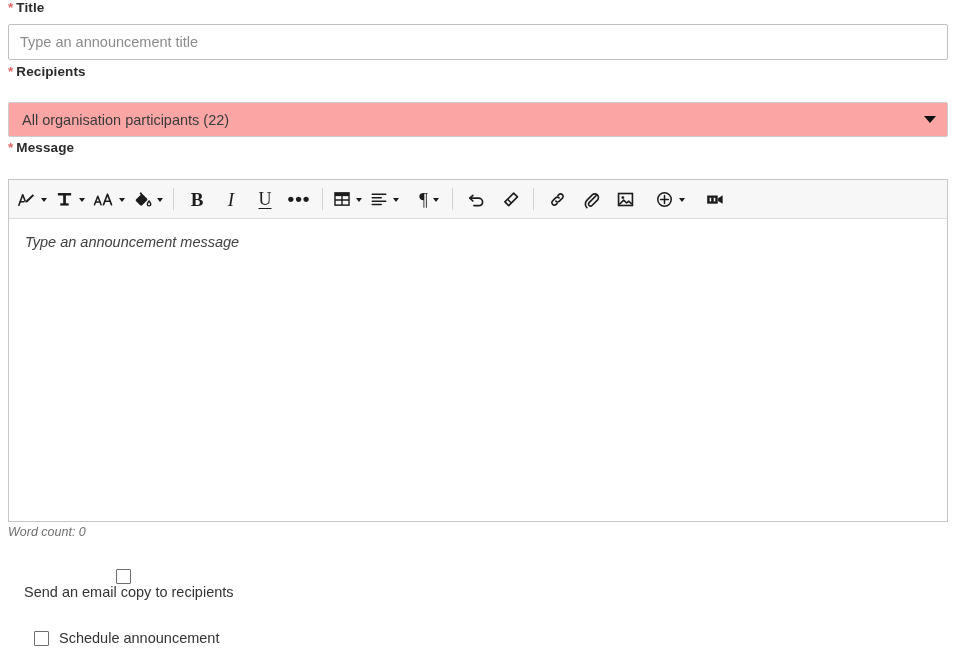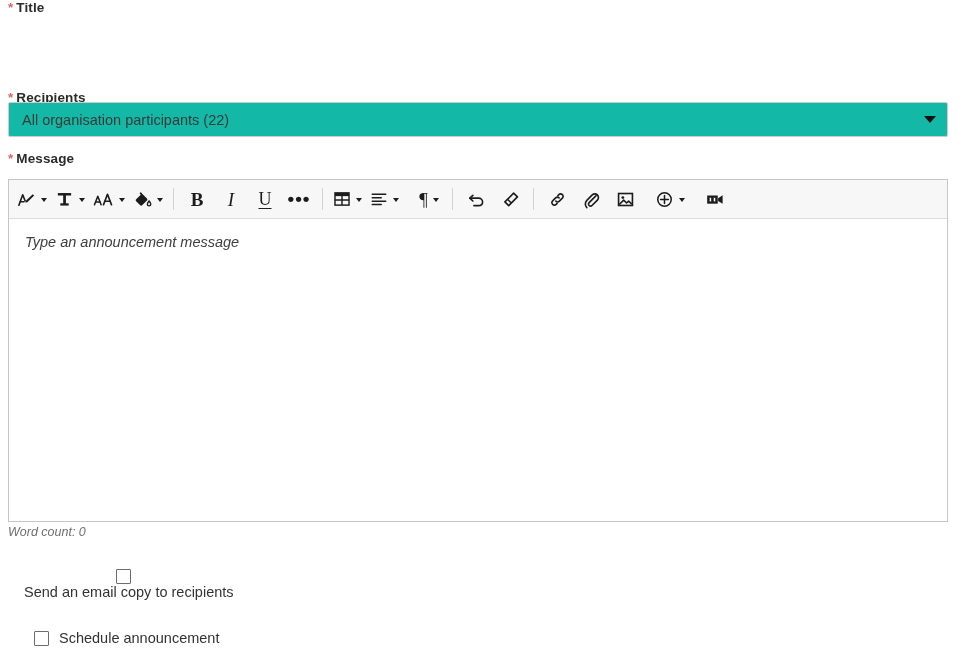--- a/index.html
+++ b/index.html
@@ -57,32 +57,32 @@
     font-size: 14.5px;
     color: #333;
     outline: none;
   }
   .title-input::placeholder { color: #8b8b8b; opacity: 1; }
 
   
   .label-recipients {
     position: absolute;
     left: 8px;
-    top: 90px;
+    top: 64px;
   }
   .recipients-select {
     position: absolute;
     left: 8px;
     top: 102px;
     width: 940px;
     height: 35px;
     box-sizing: border-box;
     border: 1px solid #cccccc;
     border-radius: 2px;
-    background: #14b8a6;
+    background: #fca5a5;
     display: flex;
     align-items: center;
     padding: 0 0 0 13px;
     cursor: pointer;
   }
   .recipients-value {
     font-size: 14.5px;
     color: #3a3a3a;
     flex: 1;
     white-space: nowrap;
@@ -100,21 +100,21 @@
     width: 0; height: 0;
     border-left: 6px solid transparent;
     border-right: 6px solid transparent;
     border-top: 7px solid #111;
   }
 
   
   .label-message {
     position: absolute;
     left: 8px;
-    top: 151px;
+    top: 140px;
   }
 
   .editor-wrap {
     position: absolute;
     left: 8px;
     top: 179px;
     width: 940px;
     height: 343px;
     box-sizing: border-box;
     border: 1px solid #c6c6c6;
@@ -251,20 +251,21 @@
   }
 </style>
 </head>
 <body>
 
 <div class="page">
 
   <div class="field-label label-title">
     <span class="req-star">*</span><span>Title</span>
   </div>
+  <input class="title-input" type="text" placeholder="Type an announcement title" style="">
 
   <div class="field-label label-recipients">
     <span class="req-star">*</span><span>Recipients</span>
   </div>
   <div class="recipients-select">
     <span class="recipients-value">All organisation participants (22)</span>
     <span class="select-caret">
       <span class="caret-glyph"></span>
     </span>
   </div>

